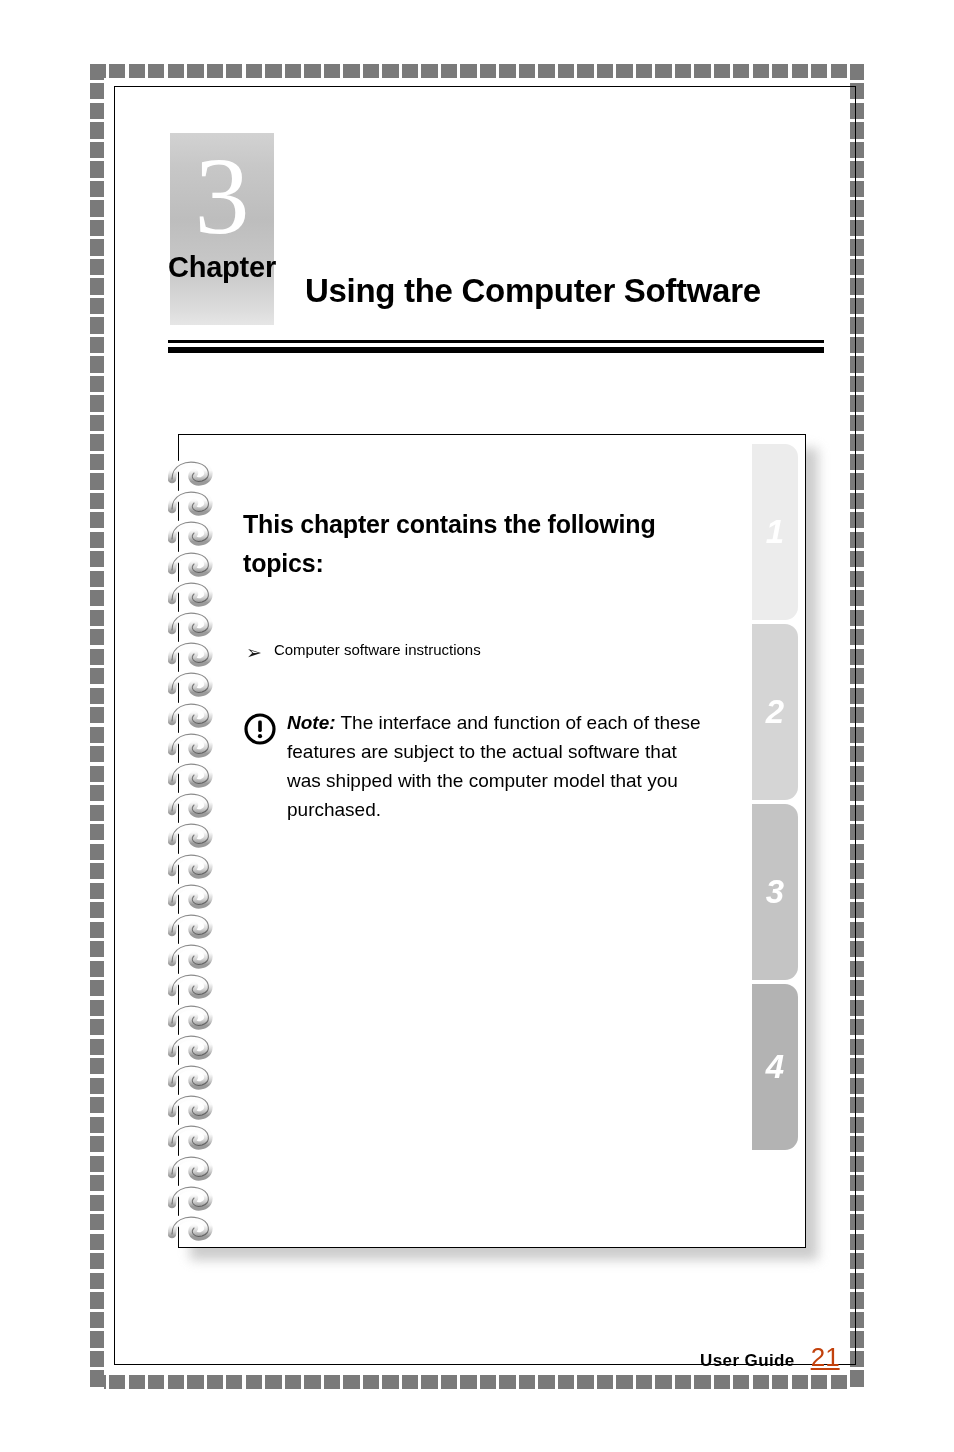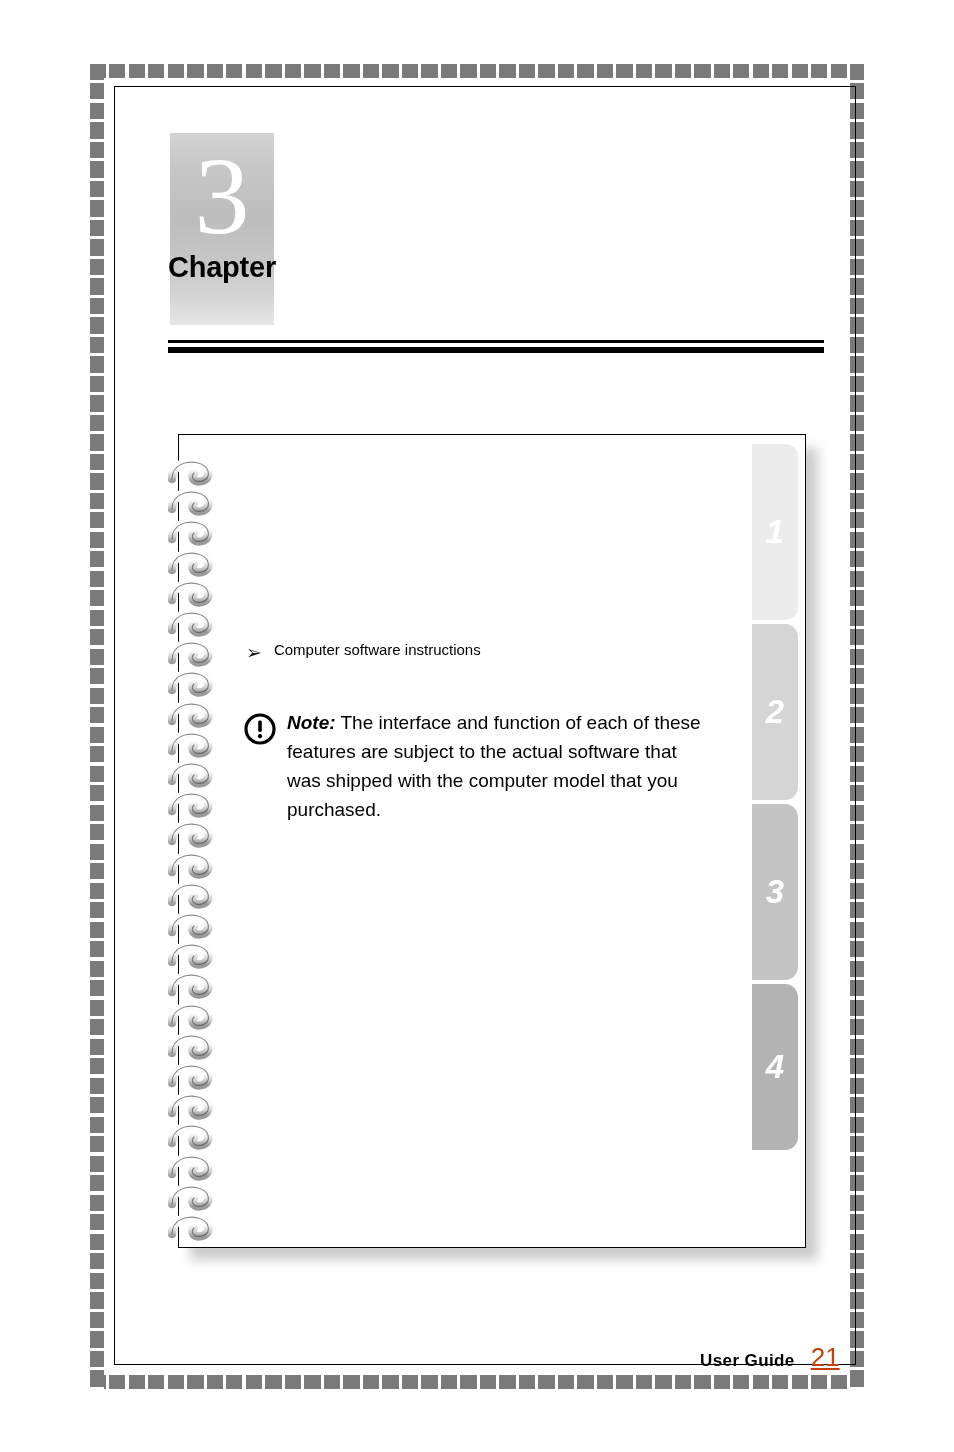--- a/index.html
+++ b/index.html
@@ -263,20 +263,21 @@
   <div class="dash-v" id="dash-left"></div>
   <div class="dash-v" id="dash-right"></div>
 
   <div id="page-border"></div>
 
   <div id="chapter-badge">
     <div id="chapter-number">3</div>
     <div id="chapter-word">Chapter</div>
   </div>
 
+  <div id="chapter-title">Using the Computer Software</div>
 
   <div id="rule-thin"></div>
   <div id="rule-thick"></div>
 
   <div id="panel-shadow"></div>
   <div id="tab-spine"></div>
   <div id="panel"></div>
 
   <div id="tabs-layer">
       <div class="tab" style="top: 444px; height: 176px; background: rgb(236, 236, 236);">
@@ -286,20 +287,21 @@
         <span>2</span>
       </div>
       <div class="tab" style="top: 804px; height: 176px; background: rgb(196, 196, 196);">
         <span>3</span>
       </div>
       <div class="tab" style="top: 984px; height: 166px; background: rgb(179, 179, 179);">
         <span>4</span>
       </div>
     </div>
 
+  <div id="panel-heading">This chapter contains the following topics:</div>
 
   <div id="bullet-row">
     <span id="bullet-glyph">➢</span>
     <span id="bullet-text">Computer software instructions</span>
   </div>
 
   <div id="note-block">
     <span id="note-icon">
       <svg viewBox="0 0 34 34" width="34" height="34" aria-hidden="true">
         <circle cx="17" cy="17" r="14" fill="none" stroke="#000" stroke-width="3.2"></circle>

